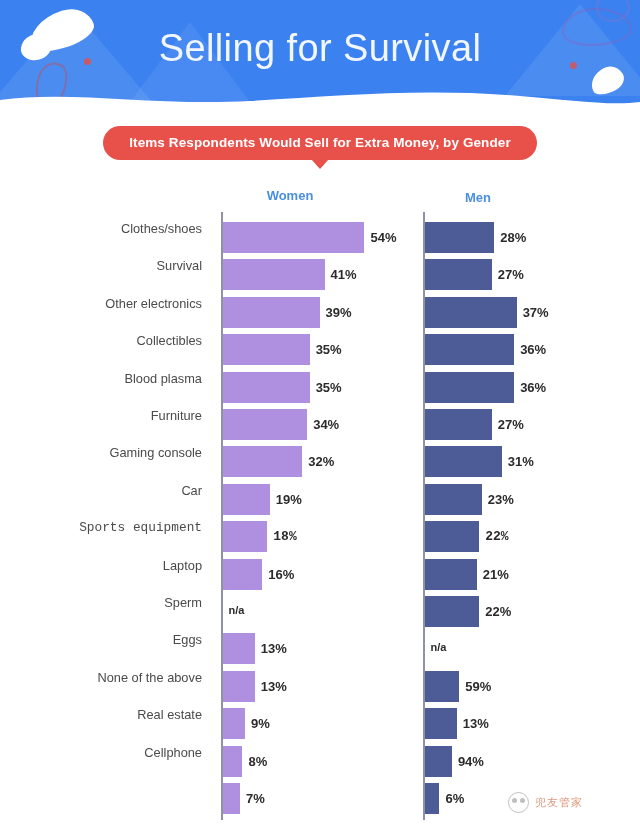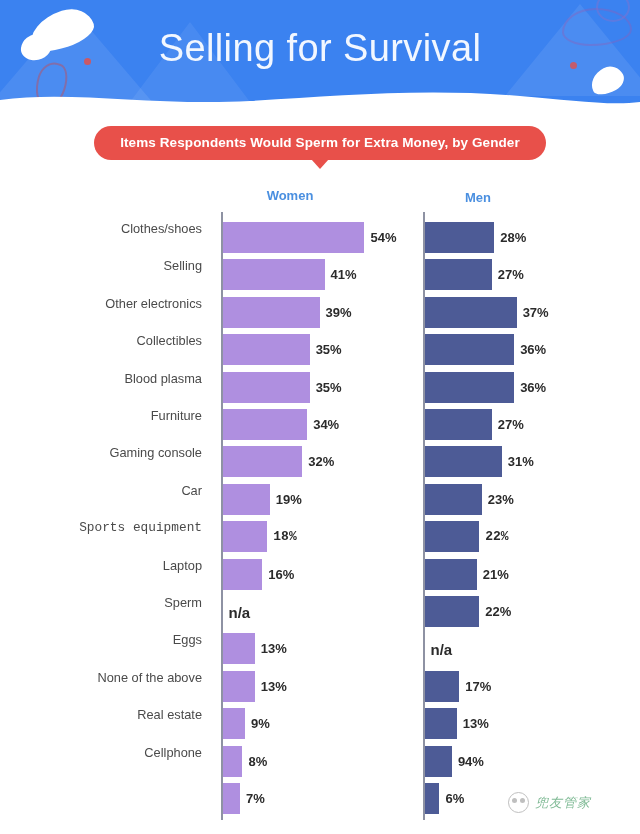--- a/index.html
+++ b/index.html
@@ -219,21 +219,21 @@
     position: absolute;
     top: 18px;
     font-size: 13px;
     font-weight: bold;
     color: #2b2b2b;
     white-space: nowrap;
   }
   .na {
     position: absolute;
     top: 18px;
-    font-size: 15px;
+    font-size: 11px;
     font-weight: bold;
     color: #2b2b2b;
   }
 
   
   .watermark {
     position: absolute;
     left: 508px; top: 792px;
     display: flex;
     align-items: center;
@@ -256,25 +256,24 @@
   }
   .wm-logo:after {
     content: "";
     position: absolute;
     right: 3px; top: 5px;
     width: 5px; height: 5px;
     border-radius: 50%;
     background: #8b8b8b;
   }
   .wm-text {
-    font-size: 13px;
-    color: #15803d;
+    font-size: 11px;
+    color: #c2410c;
     letter-spacing: 1px;
     font-family: "DejaVu Sans", sans-serif;
-    font-style: italic;
   }
 </style>
 </head>
 <body>
 
 <div class="banner">
   <div class="banner-tri tri-a"></div>
   <div class="banner-tri tri-b"></div>
   <div class="banner-tri tri-c"></div>
   <div class="outline-l"></div>
@@ -287,40 +286,40 @@
 
   <svg class="banner-wave" viewBox="0 0 640 26" preserveAspectRatio="none">
     <path d="M0,12 C70,2 150,18 250,13 C340,8 420,0 520,8 C570,12 610,18 640,14 L640,26 L0,26 Z" fill="#ffffff"></path>
   </svg>
 
   <div class="banner-title">Selling for Survival</div>
 </div>
 
 <div class="badge-wrap">
   <div class="badge">
-    <span>Items Respondents Would Sperm for Extra Money, by Gender</span>
+    <span>Items Respondents Would Sell for Extra Money, by Gender</span>
     <span class="badge-point"></span>
   </div>
 </div>
 
 <div class="col-head women">Women</div>
 <div class="col-head men">Men</div>
 
 <div class="chart" id="chart">
   <div class="axis women"></div>
   <div class="axis men"></div>
 <div class="row" style="top: 0px;">
       <div class="row-label">Clothes/shoes</div>
       <div class="bar women" style="width: 141.93px;"></div>
       <div class="bar-value" style="left: 370.43px;">54%</div>
       <div class="bar men" style="width: 69.72px;"></div>
       <div class="bar-value" style="left: 500.22px;">28%</div>
     </div>
     <div class="row" style="top: 37.4px;">
-      <div class="row-label">Selling</div>
+      <div class="row-label">Survival</div>
       <div class="bar women" style="width: 102.09px;"></div>
       <div class="bar-value" style="left: 330.59px;">41%</div>
       <div class="bar men" style="width: 67.23px;"></div>
       <div class="bar-value" style="left: 497.73px;">27%</div>
     </div>
     <div class="row" style="top: 74.8px;">
       <div class="row-label">Other electronics</div>
       <div class="bar women" style="width: 97.11px;"></div>
       <div class="bar-value" style="left: 325.61px;">39%</div>
       <div class="bar men" style="width: 92.13px;"></div>
@@ -385,21 +384,21 @@
       <div class="row-label">Eggs</div>
       <div class="bar women" style="width: 32.37px;"></div>
       <div class="bar-value" style="left: 260.87px;">13%</div>
       <div class="na" style="left: 430.5px;">n/a</div>
     </div>
     <div class="row" style="top: 448.8px;">
       <div class="row-label">None of the above</div>
       <div class="bar women" style="width: 32.37px;"></div>
       <div class="bar-value" style="left: 260.87px;">13%</div>
       <div class="bar men" style="width: 34.86px;"></div>
-      <div class="bar-value" style="left: 465.36px;">17%</div>
+      <div class="bar-value" style="left: 465.36px;">59%</div>
     </div>
     <div class="row" style="top: 486.2px;">
       <div class="row-label">Real estate</div>
       <div class="bar women" style="width: 22.41px;"></div>
       <div class="bar-value" style="left: 250.91px;">9%</div>
       <div class="bar men" style="width: 32.37px;"></div>
       <div class="bar-value" style="left: 462.87px;">13%</div>
     </div>
     <div class="row" style="top: 523.6px;">
       <div class="row-label">Cellphone</div>

